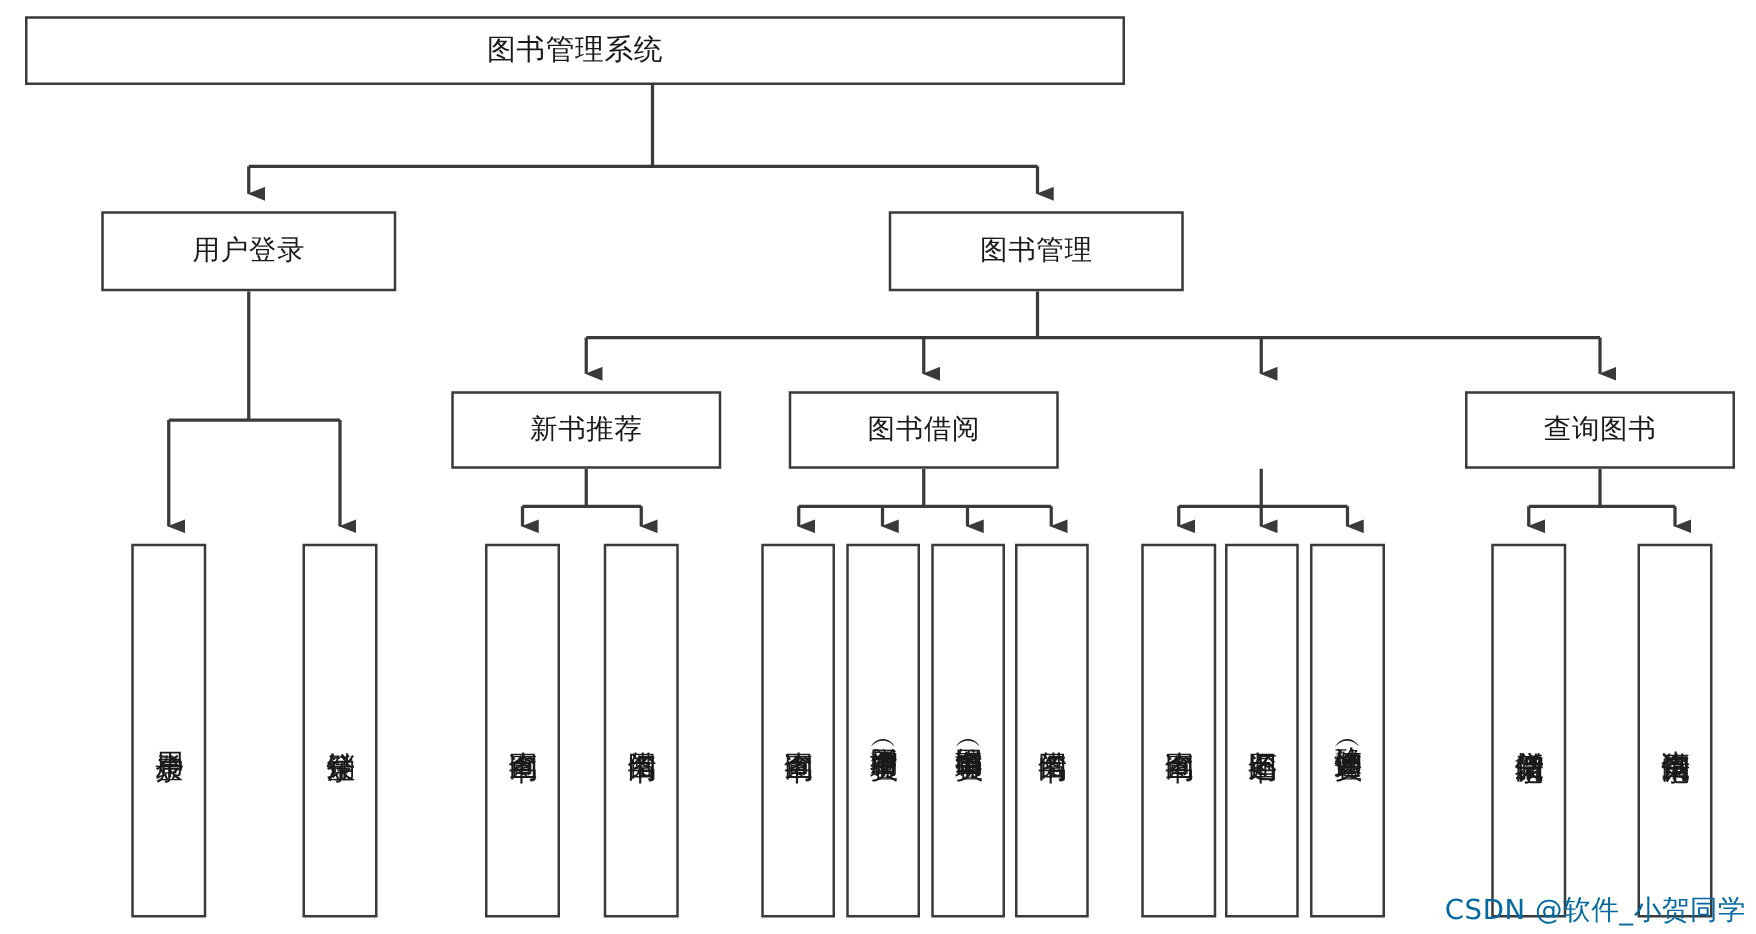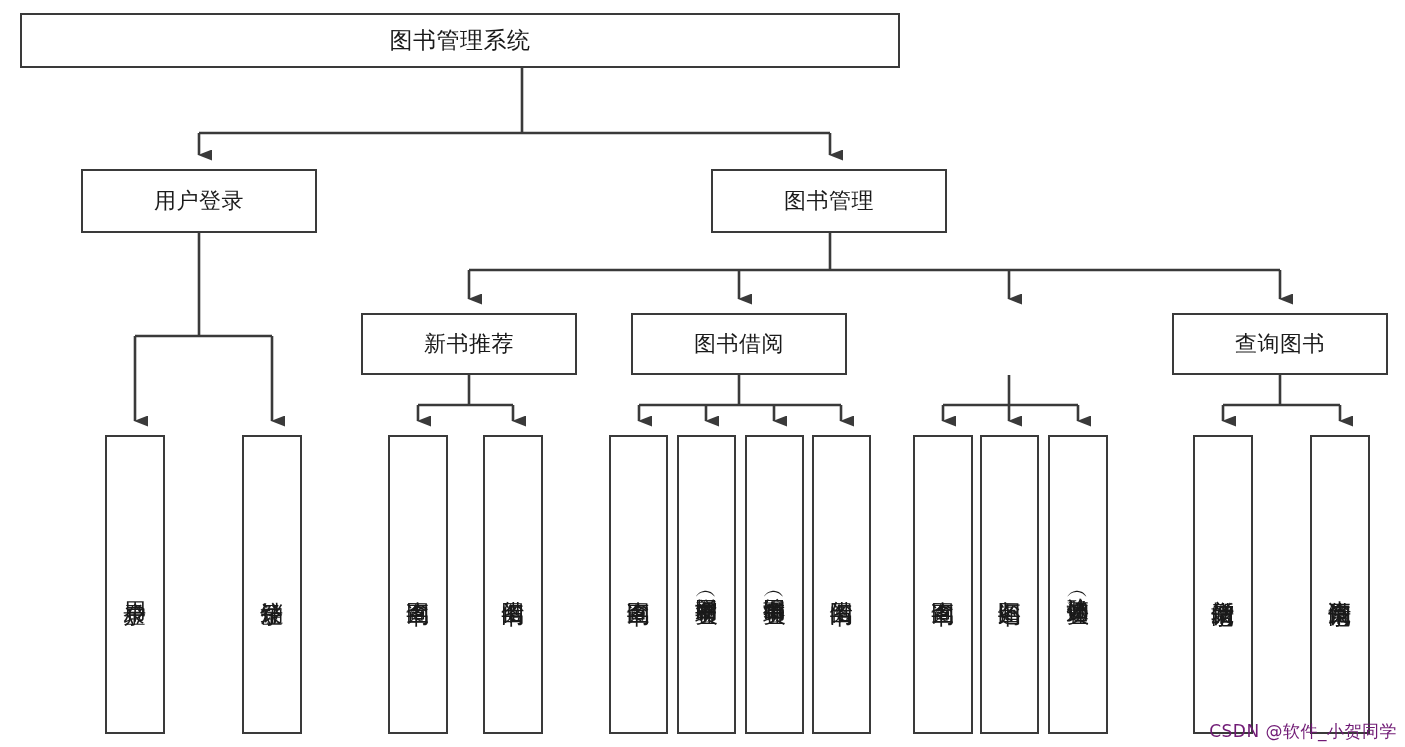--- a/index.html
+++ b/index.html
@@ -63,22 +63,22 @@
     letter-spacing: 1px;
     max-height: 100%;
   }
   .node.vert.tall .label {
     font-size: 22px;
   }
   #watermark {
     position: absolute;
     right: 8px;
     bottom: 4px;
-    font-size: 17px;
-    color: #701a75;
+    font-size: 22px;
+    color: #0369a1;
     letter-spacing: 0.5px;
     white-space: nowrap;
     margin-top: 25px;
   }
 </style>
 </head>
 <body>
 
 <div id="canvas">
 

